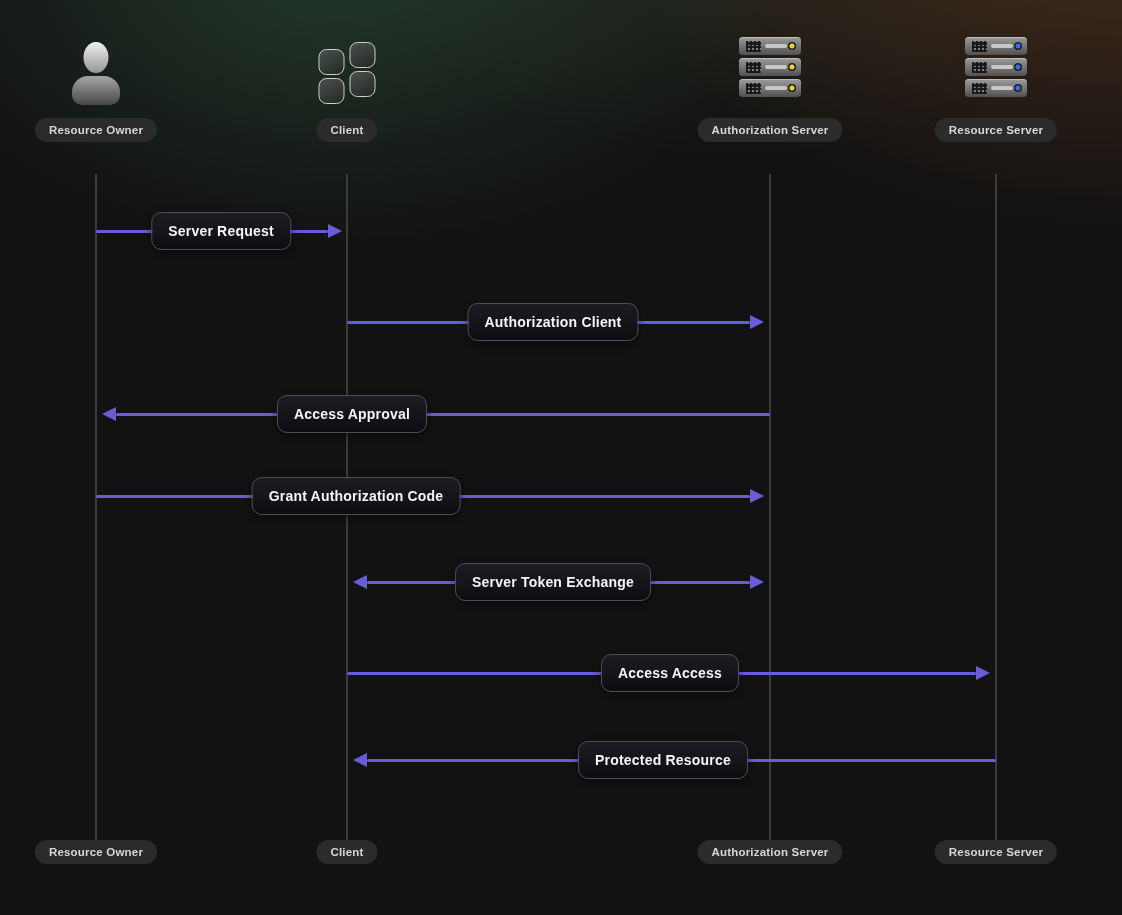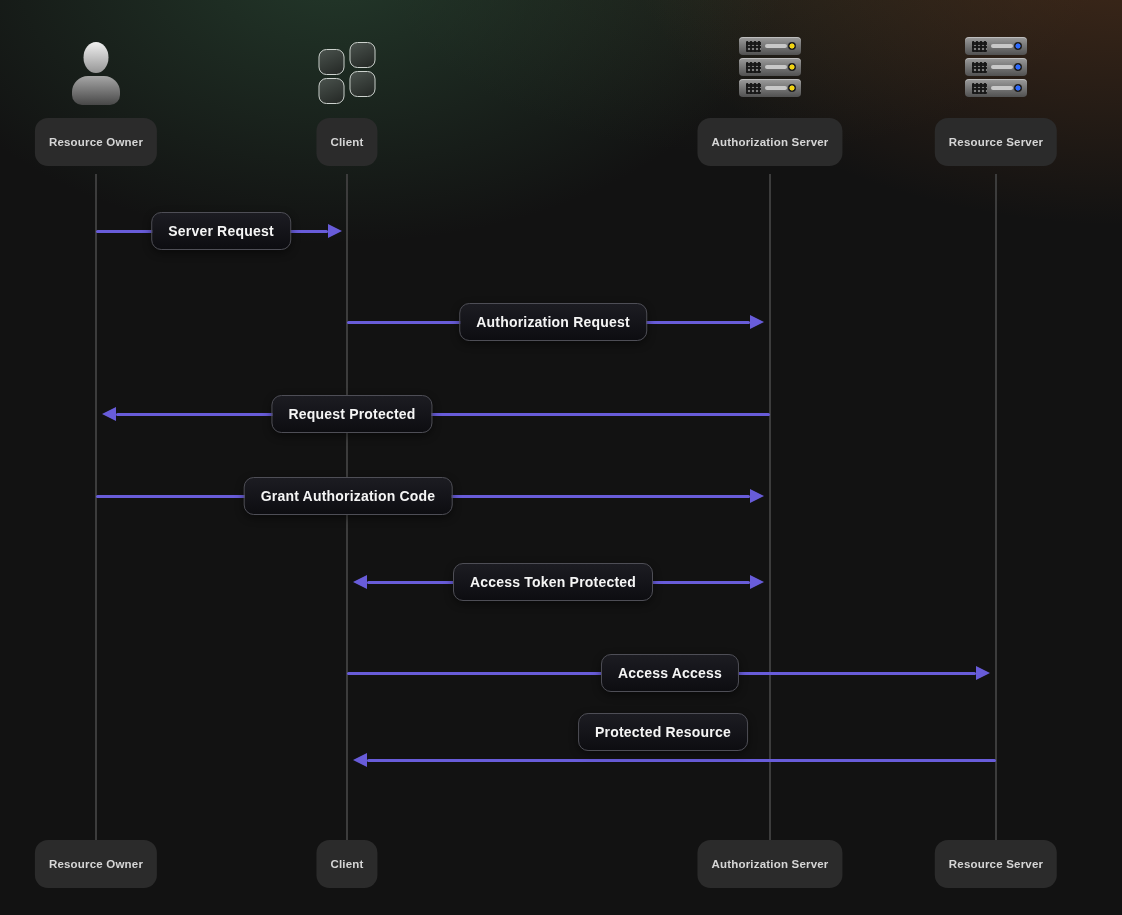--- a/index.html
+++ b/index.html
@@ -12,21 +12,21 @@
       radial-gradient(640px 400px at 30% -4%, var(--glow-left, rgba(52,94,66,.5)), rgba(0,0,0,0) 70%),
       radial-gradient(780px 460px at 101% -8%, var(--glow-right, rgba(128,74,36,.45)), rgba(0,0,0,0) 65%),
       radial-gradient(520px 300px at 66% -6%, rgba(74,82,52,.22), rgba(0,0,0,0) 70%),
       var(--background-base,#121212);
   }
   .lifeline{position:absolute;width:2px;top:174px;height:666px;background:var(--lifeline,#3c3c3c);}
   .pill{
     position:absolute;transform:translateX(-50%);
     background:var(--pill-bg,#2b2b2b);color:var(--pill-text,#d6d6d6);
     font-size:11.5px;font-weight:700;letter-spacing:.2px;
-    padding:18px 14px;border-radius:13px;white-space:nowrap;line-height:12px;
+    padding:6px 14px;border-radius:13px;white-space:nowrap;line-height:12px;
   }
   .mline{position:absolute;height:3px;border-radius:1.5px;background:var(--arrow,#685cd9);}
   .ah{width:0;height:0;position:absolute;}
   .ah-r{border-top:7px solid transparent;border-bottom:7px solid transparent;border-left:14px solid var(--arrow,#685cd9);}
   .ah-l{border-top:7px solid transparent;border-bottom:7px solid transparent;border-right:14px solid var(--arrow,#685cd9);}
   .mlabel{
     position:absolute;transform:translate(-50%,-50%);
     background:linear-gradient(180deg,#1c1c22,#0d0d11);
     border:1px solid var(--label-border,#4e4e56);
     border-radius:10px;color:var(--label-text,#f5f5f5);
@@ -124,52 +124,52 @@
 
   <div>
     <div class="mline" style="left:96px;top:230px;width:232px"></div>
     <div class="ah ah-r" style="left:328px;top:224px"></div>
     <div class="mlabel" style="left:221px;top:231px">Server Request</div>
   </div>
 
   <div>
     <div class="mline" style="left:347px;top:321px;width:403px"></div>
     <div class="ah ah-r" style="left:750px;top:315px"></div>
-    <div class="mlabel" style="left:553px;top:322px">Authorization Request</div>
+    <div class="mlabel" style="left:553px;top:322px">Authorization Client</div>
   </div>
 
   <div>
     <div class="ah ah-l" style="left:102px;top:407px"></div>
     <div class="mline" style="left:116px;top:413px;width:654px"></div>
-    <div class="mlabel" style="left:352px;top:414px">Request Protected</div>
+    <div class="mlabel" style="left:352px;top:414px">Access Approval</div>
   </div>
 
   <div>
     <div class="mline" style="left:96px;top:495px;width:654px"></div>
     <div class="ah ah-r" style="left:750px;top:489px"></div>
-    <div class="mlabel" style="left:348px;top:496px">Grant Authorization Code</div>
+    <div class="mlabel" style="left:356px;top:496px">Grant Authorization Code</div>
   </div>
 
   <div>
     <div class="ah ah-l" style="left:353px;top:575px"></div>
     <div class="mline" style="left:367px;top:581px;width:383px"></div>
     <div class="ah ah-r" style="left:750px;top:575px"></div>
-    <div class="mlabel" style="left:553px;top:582px">Access Token Protected</div>
+    <div class="mlabel" style="left:553px;top:582px">Server Token Exchange</div>
   </div>
 
   <div>
     <div class="mline" style="left:347px;top:672px;width:629px"></div>
     <div class="ah ah-r" style="left:976px;top:666px"></div>
     <div class="mlabel" style="left:670px;top:673px">Access Access</div>
   </div>
 
   <div>
     <div class="ah ah-l" style="left:353px;top:753px"></div>
     <div class="mline" style="left:367px;top:759px;width:629px"></div>
-    <div class="mlabel" style="left:663px;top:732px">Protected Resource</div>
+    <div class="mlabel" style="left:663px;top:760px">Protected Resource</div>
   </div>
 
   <div class="pill" style="left:96px;top:840px">Resource Owner</div>
   <div class="pill" style="left:347px;top:840px">Client</div>
   <div class="pill" style="left:770px;top:840px">Authorization Server</div>
   <div class="pill" style="left:996px;top:840px">Resource Server</div>
 
 </div>
 
 </body></html>

